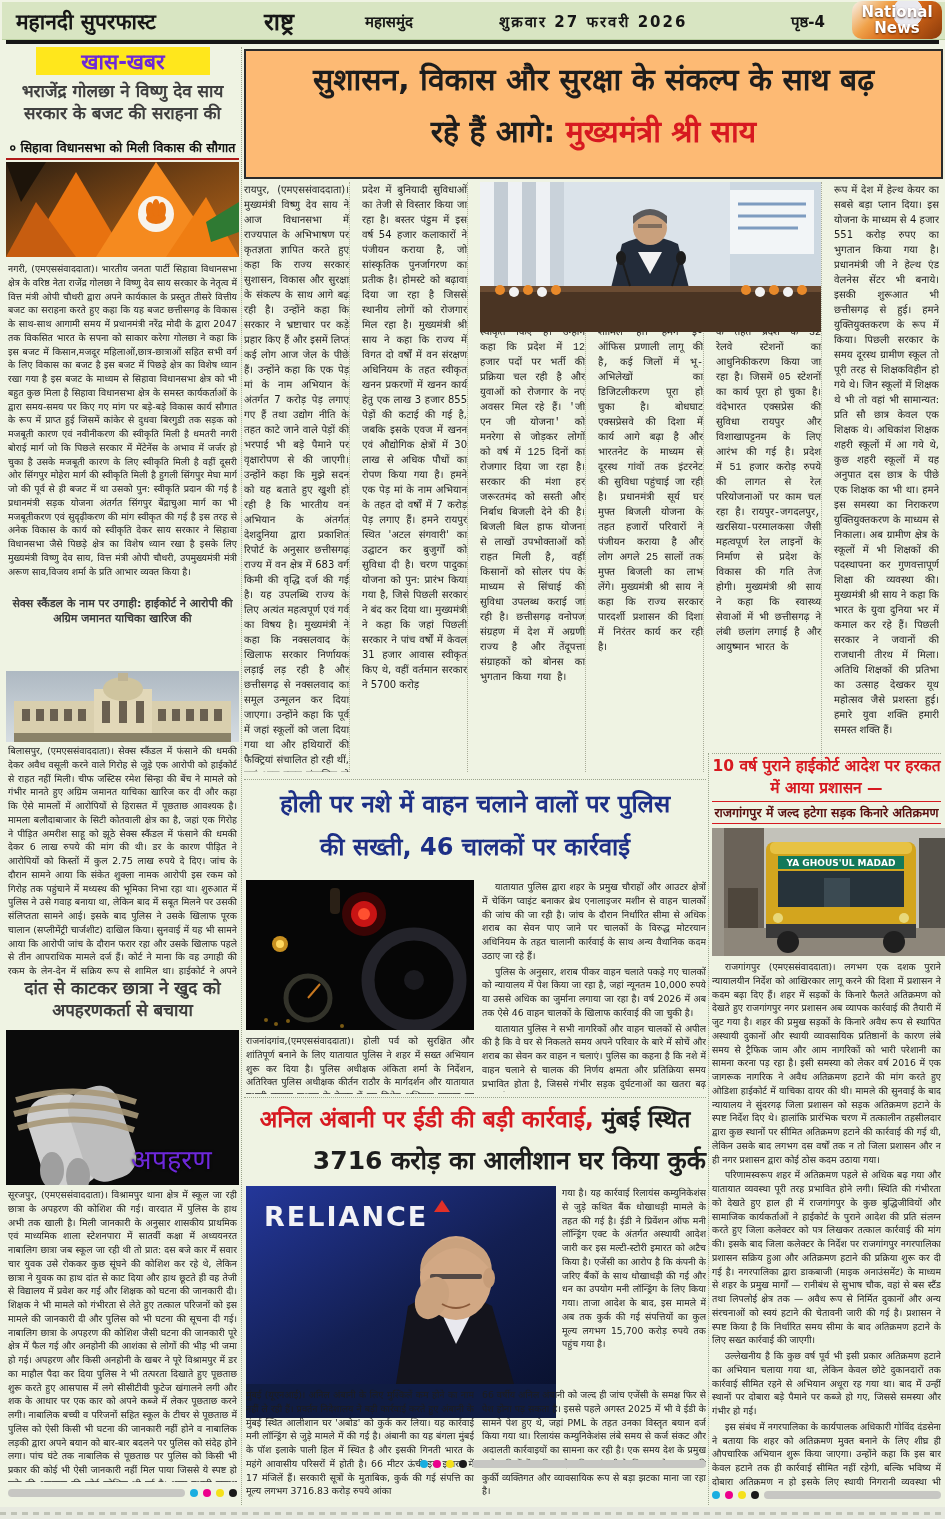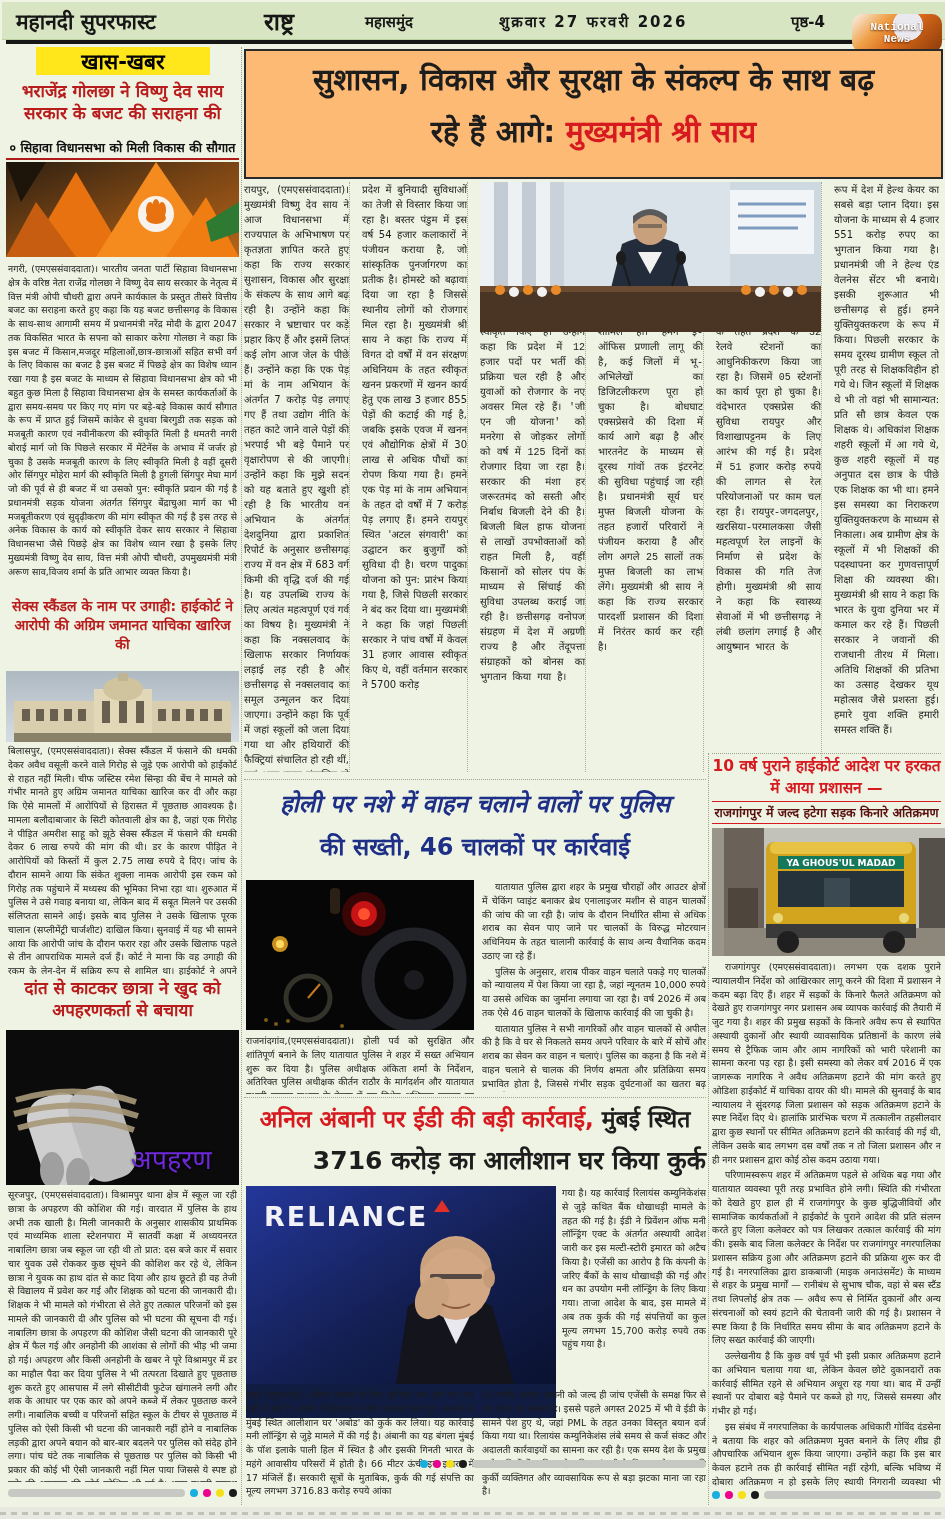--- a/index.html
+++ b/index.html
@@ -8,37 +8,37 @@
   .abs{position:absolute;}
   
   #masthead{left:2px;top:2px;width:945px;height:37px;background:#d8e5c2;border-bottom:1px solid #b9cf9f;}
   .mh{position:absolute;top:0;height:37px;display:flex;align-items:center;color:#161616;font-weight:700;white-space:nowrap;}
   #mh-paper{left:14px;font-size:21px;}
   #mh-section{left:262px;font-size:24px;}
   #mh-city{left:363px;font-size:15px;}
   #mh-date{left:497px;font-size:15px;letter-spacing:2px;}
   #mh-page{left:789px;font-size:15px;}
   #mast-rule{left:6px;top:40px;width:933px;height:4px;background:#161616;}
-  #nn-logo{left:852px;top:14px;width:90px;height:38px;border-radius:10px;overflow:hidden;
+  #nn-logo{left:852px;top:1px;width:90px;height:38px;border-radius:10px;overflow:hidden;
     background:radial-gradient(circle at 62% 30%, #e9e9ef 0 24%, rgba(233,233,239,0) 25%),
     linear-gradient(135deg,#f7f3ee 0%,#f0a24a 30%,#d96a1a 55%,#8a3a0a 100%);
     display:flex;flex-direction:column;align-items:center;justify-content:center;
-    color:#fff;font-weight:700;font-size:11px;line-height:1.1;text-shadow:0 1px 2px rgba(60,20,0,.8);font-family:Liberation Mono, monospace;}
+    color:#fff;font-weight:700;font-size:15px;line-height:1.1;text-shadow:0 1px 2px rgba(60,20,0,.8);}
   
   .bt{font-size:9.3px;line-height:1.48;text-align:justify;color:#1d1d1d;overflow:hidden;}
   .bt p{margin:0 0 2px;text-indent:13px;}
   
-  #sb-banner{left:36px;top:47px;width:174px;height:28px;background:#ffe71c;color:#000000;
+  #sb-banner{left:36px;top:47px;width:174px;height:28px;background:#ffe71c;color:#6d28d9;
     font-weight:700;font-size:21px;display:flex;align-items:center;justify-content:center;}
-  .sb-head{left:8px;width:229px;font-weight:700;color:#b91c1c;text-align:center;overflow:hidden;}
+  .sb-head{left:8px;width:229px;font-weight:700;color:#404040;text-align:center;overflow:hidden;}
   #s1-head{top:80px;height:56px;font-size:17px;line-height:1.32;}
   #s1-sub{left:8px;top:139px;width:229px;font-weight:700;font-size:12.5px;color:#111;text-align:center;}
   #s1-rule{left:6px;top:158px;width:233px;height:2px;background:#b01a1a;}
   #s1-body{left:8px;top:262px;width:229px;height:333px;}
-  #s2-head{top:597px;height:73px;font-size:14px;line-height:1.34;}
+  #s2-head{top:597px;height:73px;font-size:11px;line-height:1.34;}
   #s2-body{left:8px;top:744px;width:229px;height:231px;}
   #s3-head{top:977px;height:50px;font-size:17px;line-height:1.32;}
   #s3-body{left:8px;top:1188px;width:229px;height:294px;}
   .sb-img{left:6px;width:233px;overflow:hidden;background:#888;}
   #img-bjp{top:162px;height:95px;}
   #img-court{top:671px;height:71px;}
   #img-kidnap{top:1030px;height:155px;}
   #kidnap-word{left:131px;top:1140px;width:115px;color:#6d28d9;font-weight:400;font-size:27px;text-shadow:0 0 3px #000;}
   
   .vsep{width:0;border-left:1px dotted #9aa48c;}
@@ -54,21 +54,21 @@
   #lead-l1{font-size:30px;margin-top:7px;}
   #lead-l2{font-size:30px;margin-top:11px;}
   #lead-l2 .red{color:#d71920;}
   #lead-cols{left:244px;top:182px;width:697px;height:590px;display:flex;}
   .lead-col{flex:0 0 105px;width:105px;font-size:10px;line-height:1.5;text-align:justify;color:#1d1d1d;overflow:hidden;}
   .lead-col + .lead-col{border-left:1px dotted #a8ab97;padding-left:12px;margin-left:0;}
   .lead-col.under-photo{padding-top:98px;font-family:Liberation Mono, monospace;}
   #lead-photo{position:absolute;left:236px;top:0;width:341px;height:150px;z-index:2;background:#cfd9e2;}
   
   #holi-head{left:244px;top:786px;width:462px;text-align:center;font-weight:700;color:#1d2f86;}
-  #holi-l1{font-size:24px;font-style:italic;}
+  #holi-l1{font-size:24px;}
   #holi-l2{font-size:24px;margin-top:10px;}
   #img-car{left:246px;top:880px;width:228px;height:150px;background:#050505;}
   #holi-right{left:482px;top:880px;width:224px;height:212px;}
   #holi-intro{left:246px;top:1034px;width:228px;height:60px;}
   
   #raj-head{left:712px;top:756px;width:229px;text-align:center;font-weight:700;color:#d71920;font-size:15.5px;line-height:1.4;}
   #raj-sub{left:712px;top:801px;width:229px;text-align:center;font-weight:700;font-size:12.5px;color:#5a1010;
     border-top:1px solid #d71920;border-bottom:1px solid #d71920;padding:2px 0;}
   #img-truck{left:712px;top:828px;width:229px;height:128px;background:#9a958a;padding-left:12px;}
   #raj-body{left:712px;top:960px;width:229px;height:528px;}

